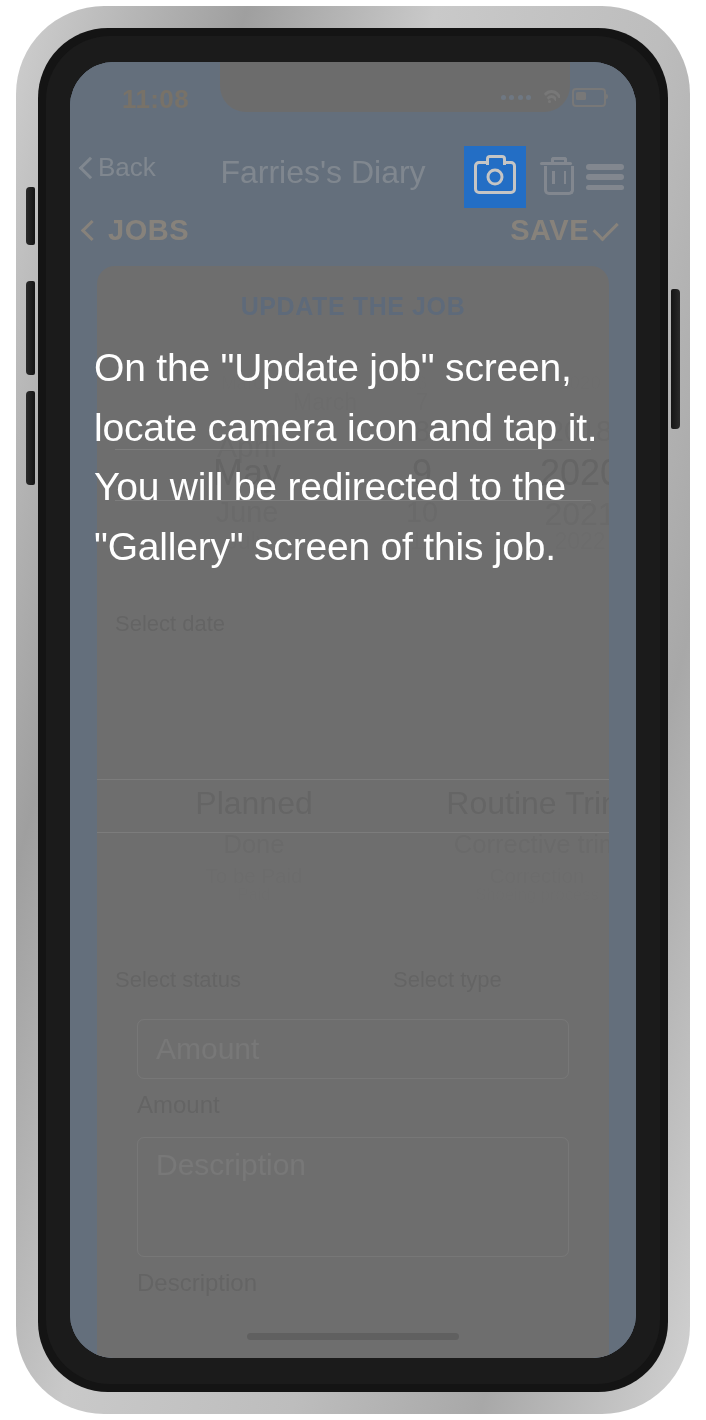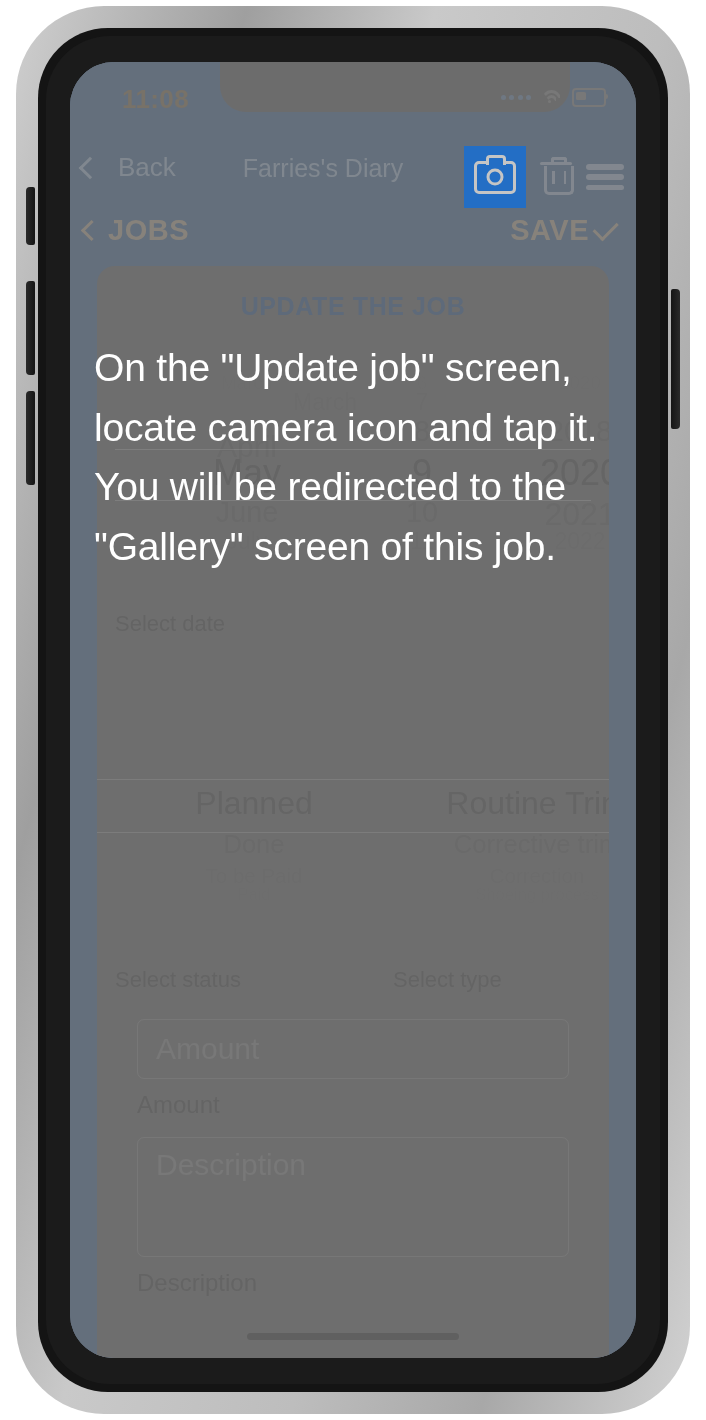--- a/index.html
+++ b/index.html
@@ -58,25 +58,25 @@
   .wifi b:nth-child(2){left:4px;top:6px;width:9px;height:5px;}
   .wifi b:nth-child(3){left:7.5px;top:11px;width:3px;height:3px;border-radius:50%;
     background:#8a8a8a;border:none;}
   .batt{position:relative;width:30px;height:15px;border:2px solid #8a8a8a;border-radius:4px;}
   .batt i{position:absolute;left:1.5px;top:1.5px;height:8px;width:10px;background:#8a8a8a;border-radius:1.5px;}
   .batt:after{content:"";position:absolute;right:-4px;top:4px;width:2.5px;height:5px;
     background:#8a8a8a;border-radius:0 2px 2px 0;}
 
   
   .navbar{position:absolute;left:0;top:78px;width:100%;height:66px;}
-  .nav-back{position:absolute;left:12px;top:12px;display:flex;align-items:center;gap:20px;color:#97a2ae;}
+  .nav-back{position:absolute;left:12px;top:12px;display:flex;align-items:center;gap:0;color:#97a2ae;}
   .chev{display:inline-block;width:13px;height:13px;border-left:3.5px solid currentColor;
     border-bottom:3.5px solid currentColor;transform:rotate(45deg);}
   .nav-back .lbl{font-size:26px;}
-  .nav-title{position:absolute;left:0;right:0;top:14px;text-align:center;font-size:25px;color:#97a2ae;
+  .nav-title{position:absolute;left:0;right:0;top:14px;text-align:center;font-size:32px;color:#97a2ae;
     padding-right:60px;}
   .nav-actions{position:absolute;right:8px;top:6px;display:flex;align-items:center;gap:6px;}
 
   .cam-hl{width:62px;height:62px;background:#0a7cff;display:flex;align-items:center;justify-content:center;}
   .cam-ico{position:relative;width:36px;height:27px;border:3px solid #fff;border-radius:5px;}
   .cam-ico:before{content:"";position:absolute;left:9px;top:-9px;width:14px;height:7px;
     border:3px solid #fff;border-bottom:none;border-radius:4px 4px 0 0;background:#0a7cff;}
   .cam-ico:after{content:"";position:absolute;left:50%;top:50%;transform:translate(-50%,-50%);
     width:11px;height:11px;border:3px solid #fff;border-radius:50%;}
 

